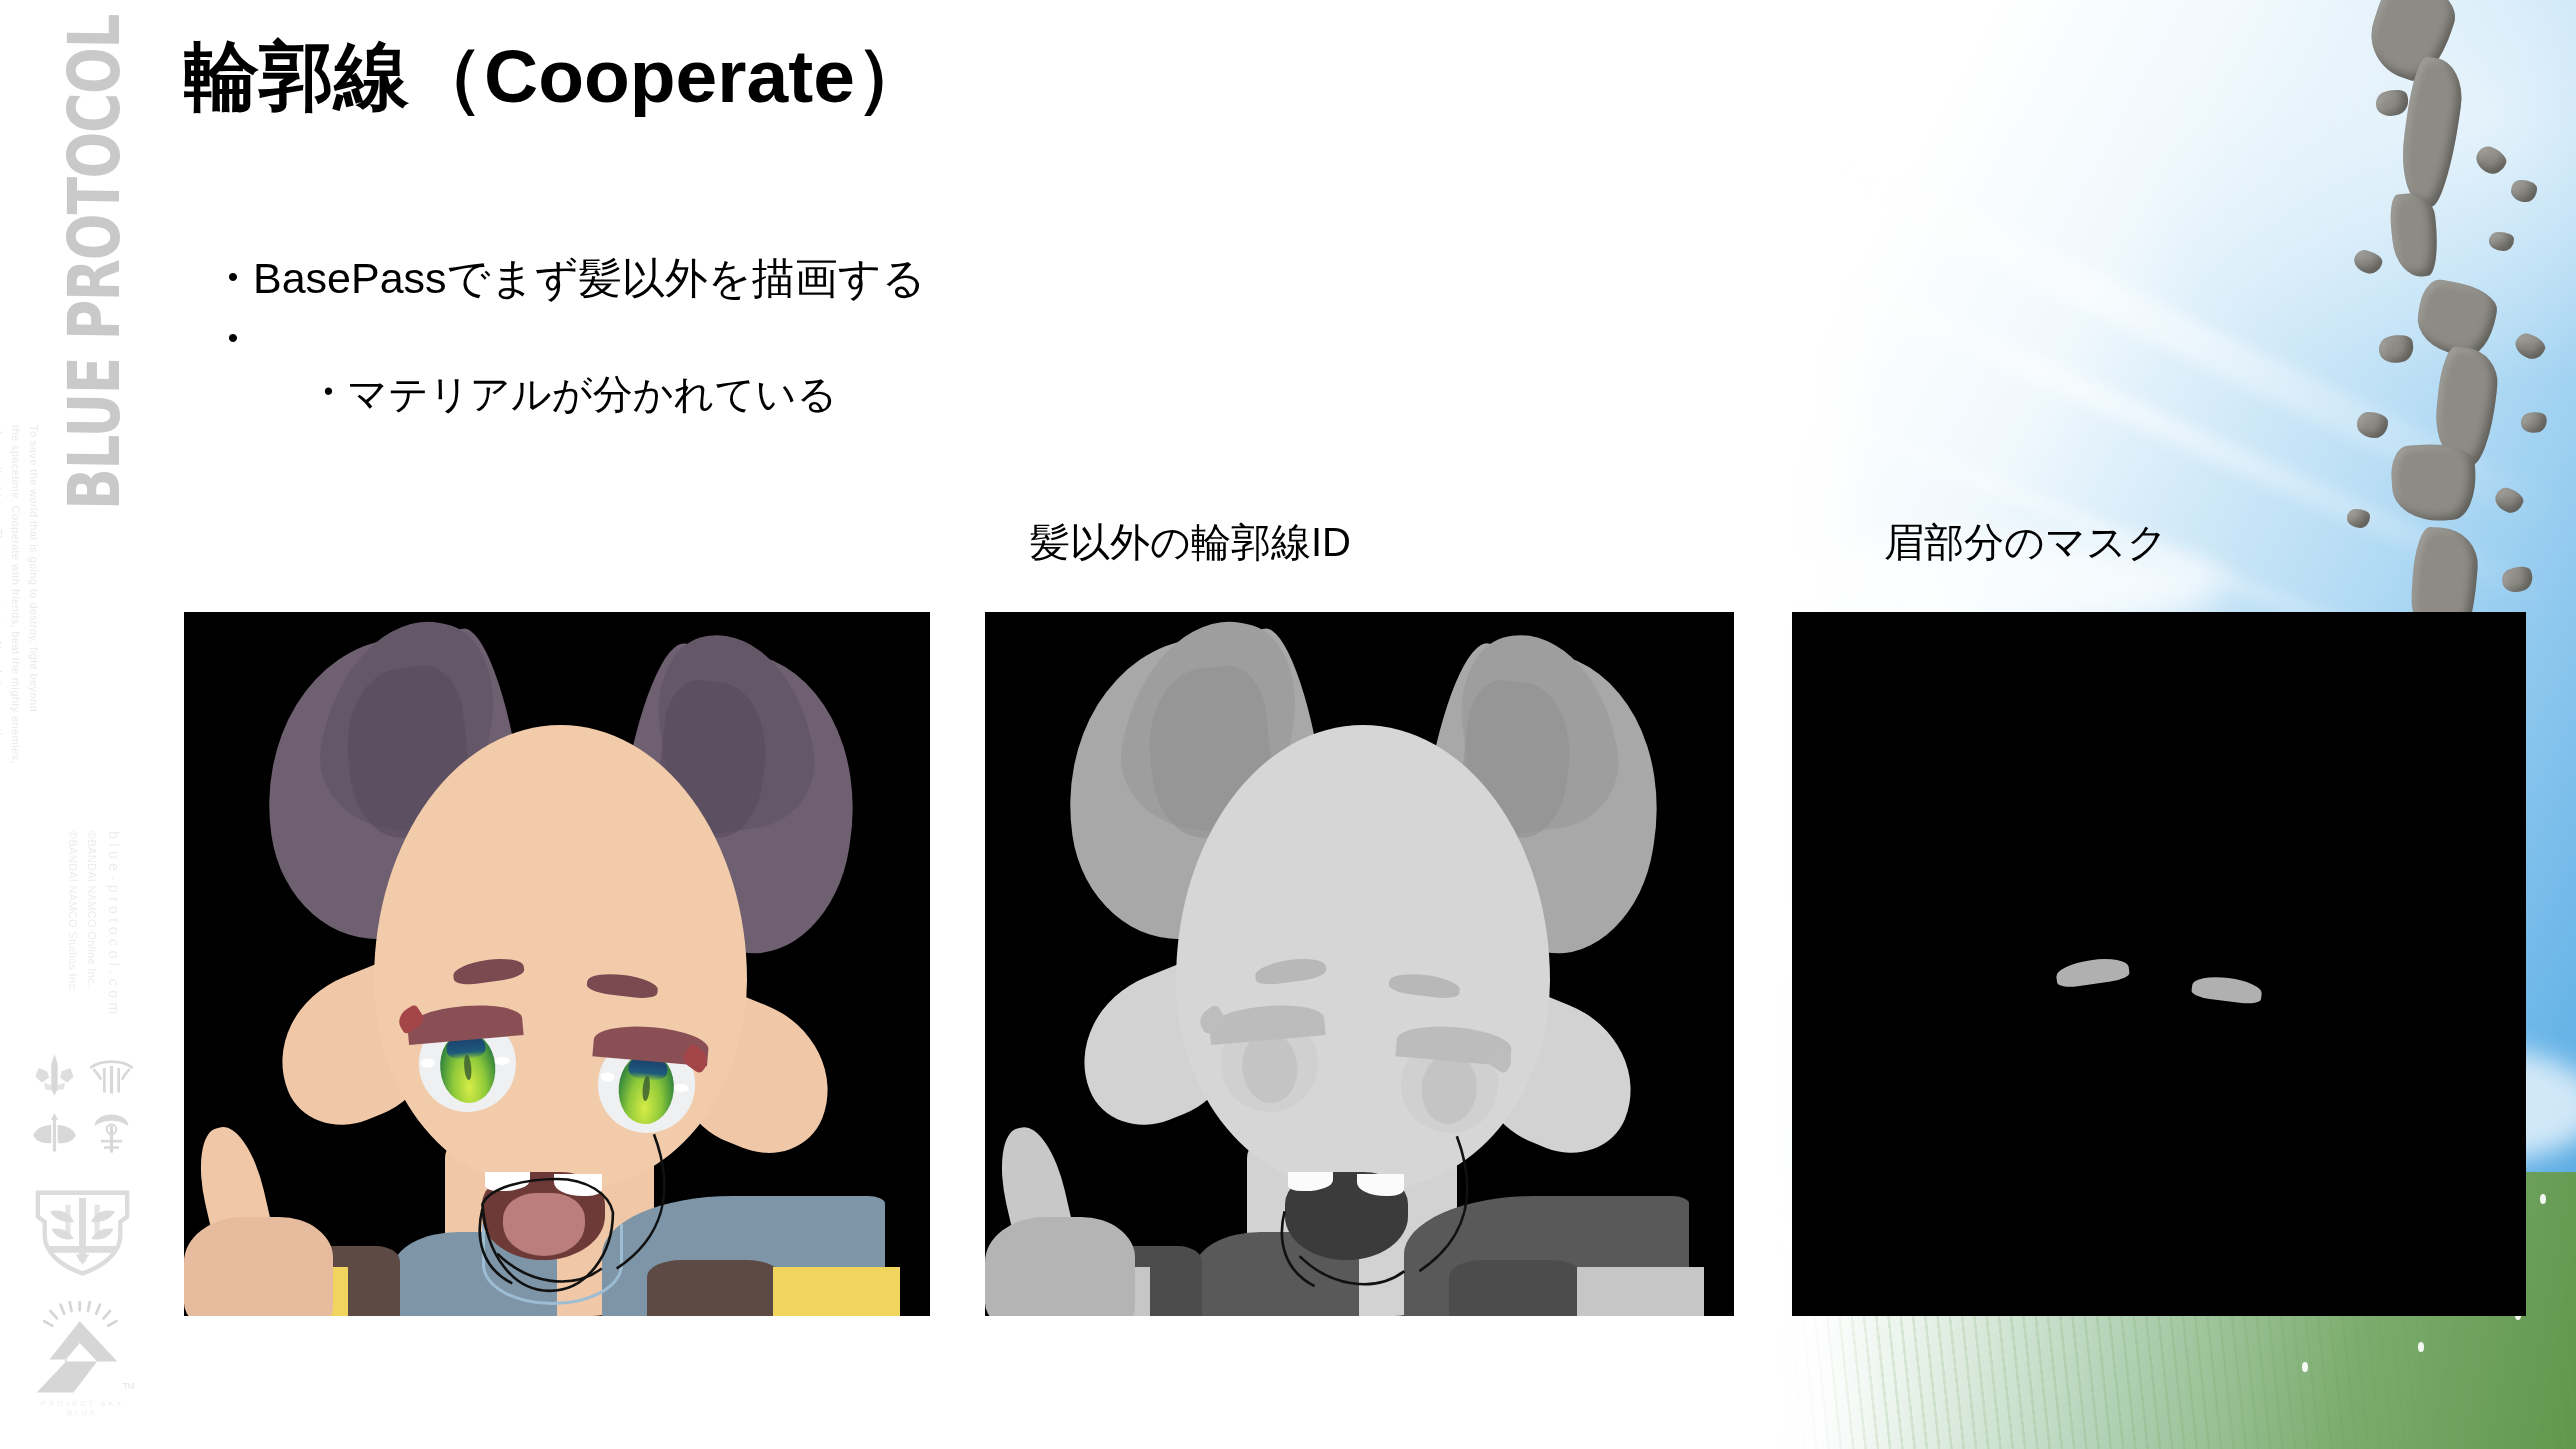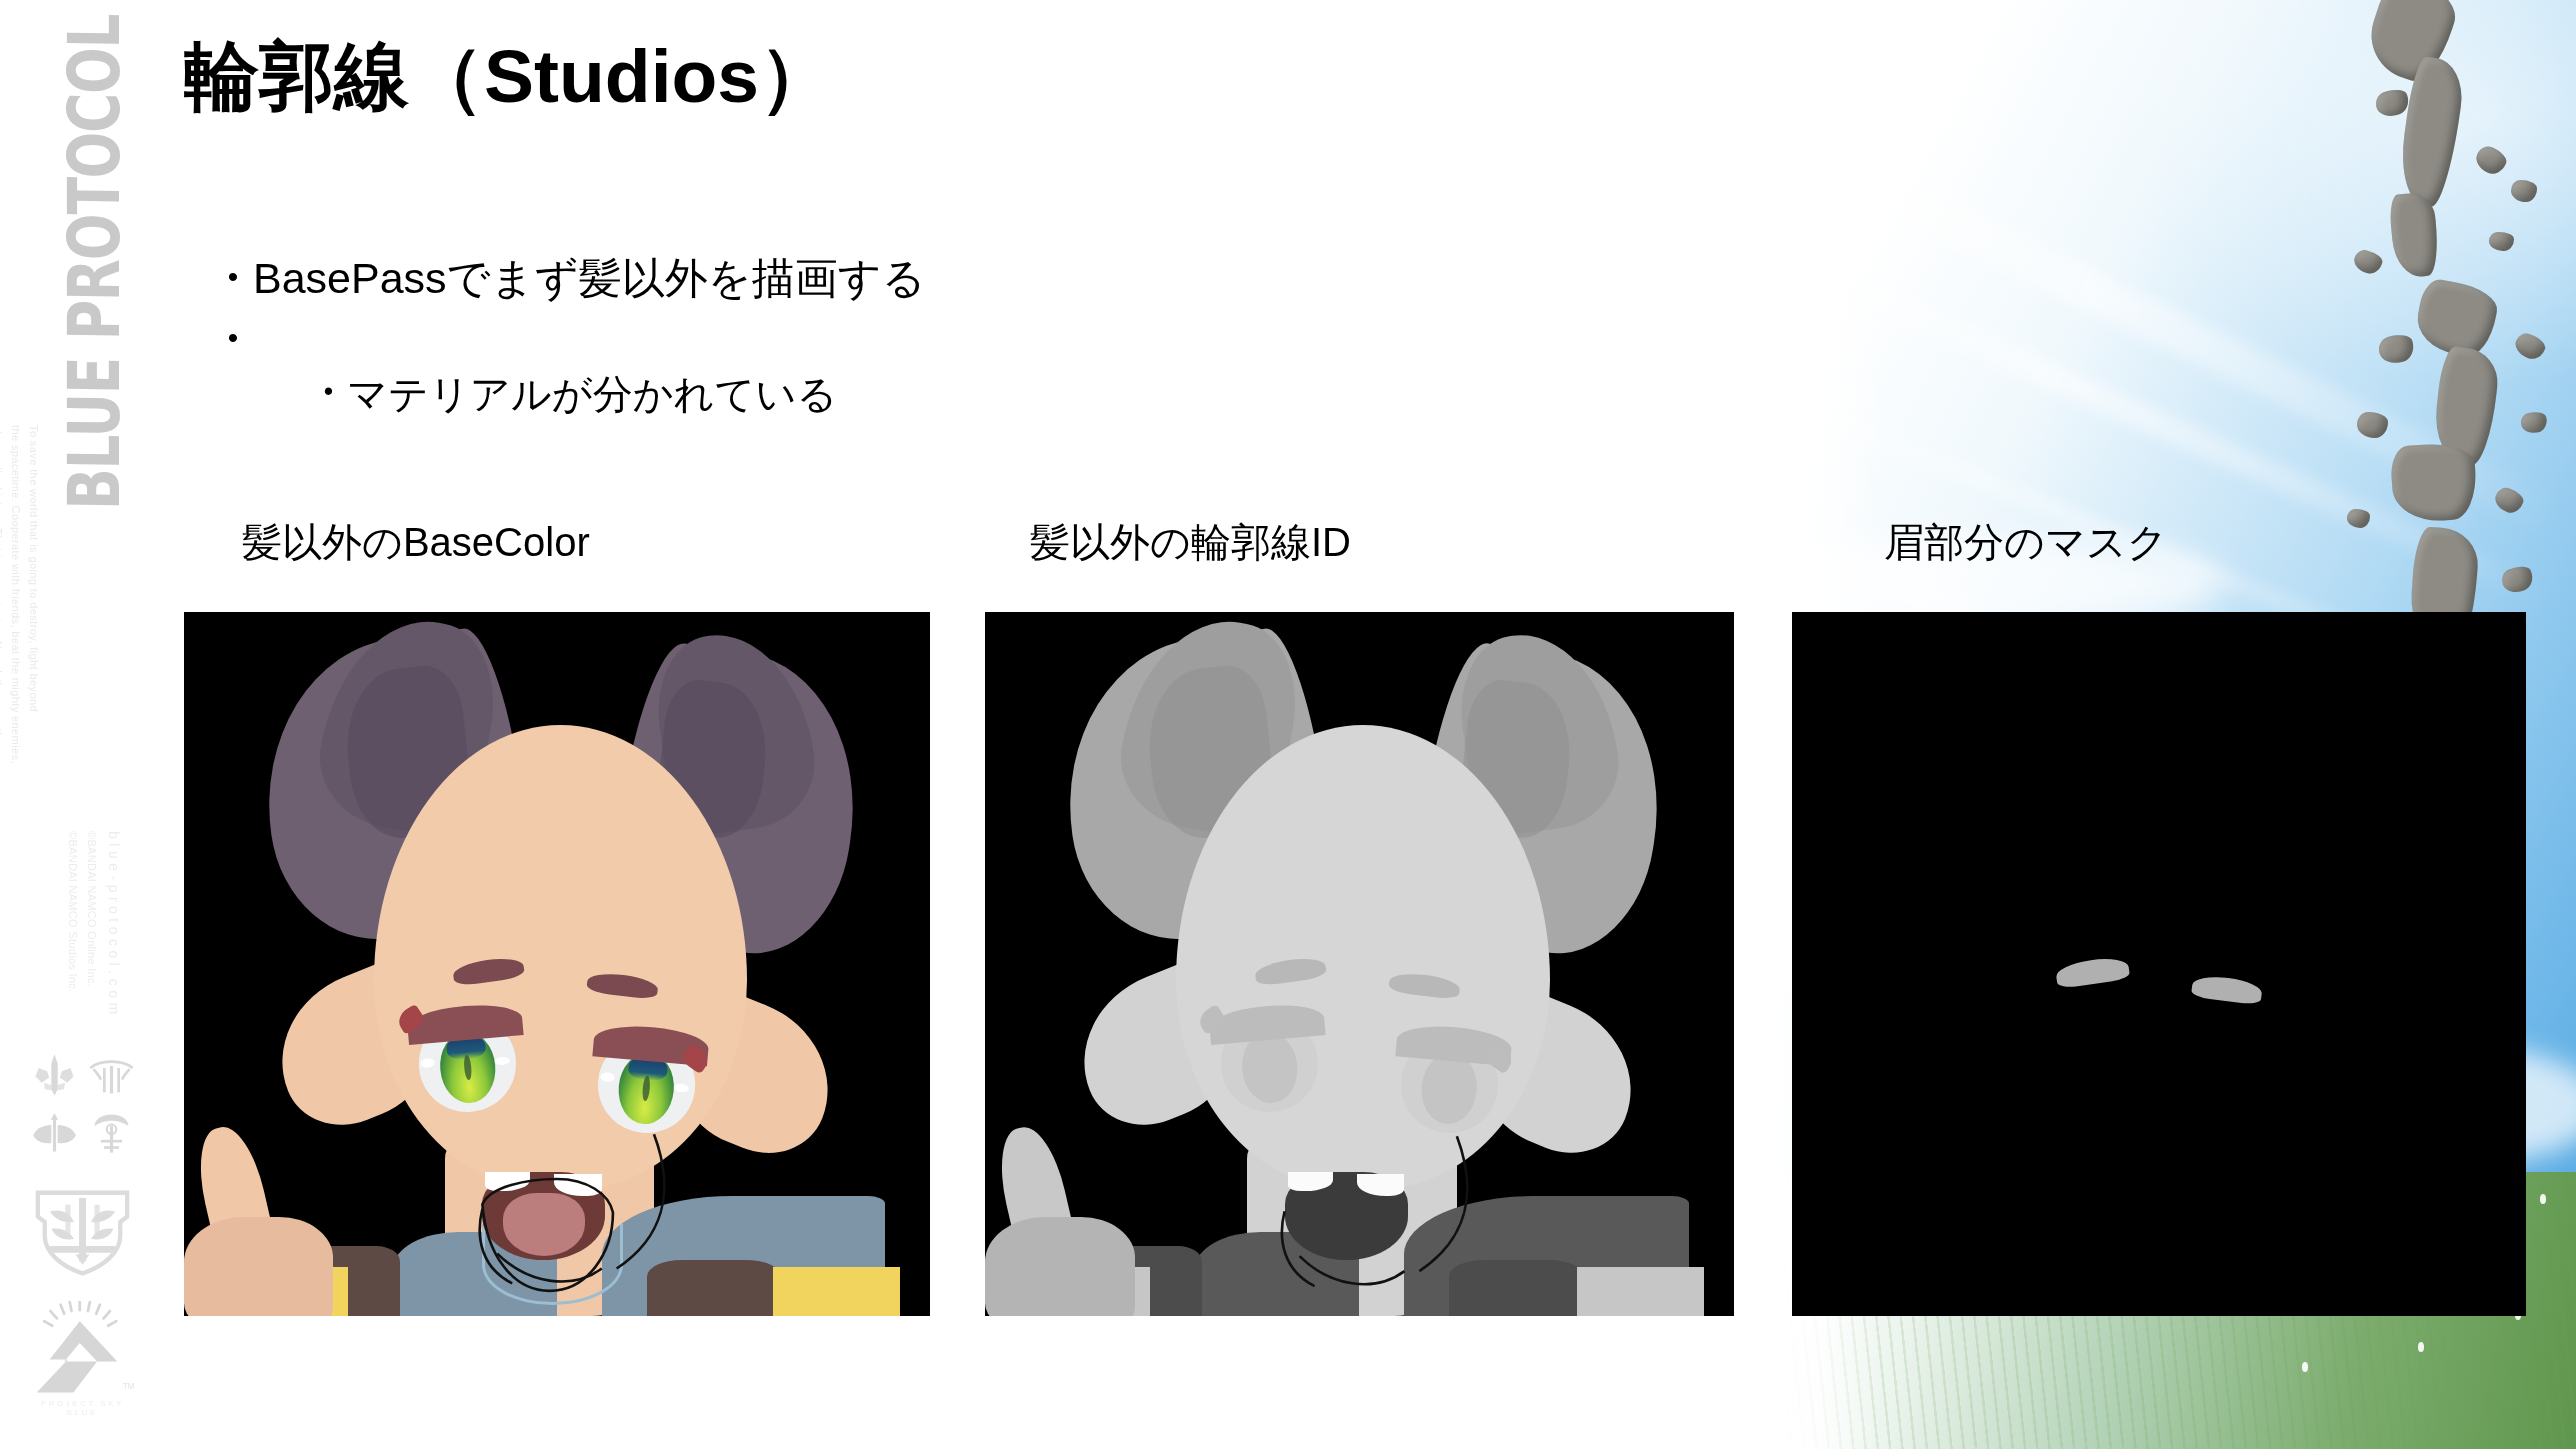--- a/index.html
+++ b/index.html
@@ -272,37 +272,36 @@
           <line x1="27" y1="27" x2="18" y2="22"></line>
           <line x1="88" y1="27" x2="97" y2="22"></line>
         </g>
         <path d="M57 22 L98 66 L76 66 L57 46 L40 66 L76 66 L50 100 L10 100 L44 64 L24 64 L57 22 Z" fill="#d6d6d6"></path>
         <text x="104" y="96" font-size="9" fill="#e4e4e4" font-family="Liberation Sans, sans-serif">TM</text>
       </svg>
       <div class="skyblue-label">PROJECT SKY BLUE</div>
     </div>
   </div>
 
-  <div class="title">輪郭線（Studios）</div>
+  <div class="title">輪郭線（Cooperate）</div>
 
   <div class="bullets">
     <div class="b1">
       <span class="dot">•</span>
       <span>BasePassでまず髪以外を描画する</span>
     </div>
     <div class="b1">
       <span class="dot">•</span>
     </div>
     <div class="b2">
       <span class="dot">•</span>
       <span>マテリアルが分かれている</span>
     </div>
   </div>
 
-  <div class="caption cap1">髪以外のBaseColor</div>
   <div class="caption cap2">髪以外の輪郭線ID</div>
   <div class="caption cap3">眉部分のマスク</div>
 
   <div class="fig fig1">
     <div class="ch">
       <div class="sh bow-l" style="background:#6e6070;"></div>
       <div class="sh bow-l2" style="background:#645768;"></div>
       <div class="sh bow-r" style="background:#6e6070;"></div>
       <div class="sh bow-r2" style="background:#645768;"></div>
       <div class="sh bow-shade-l" style="background:#57495c;"></div>

